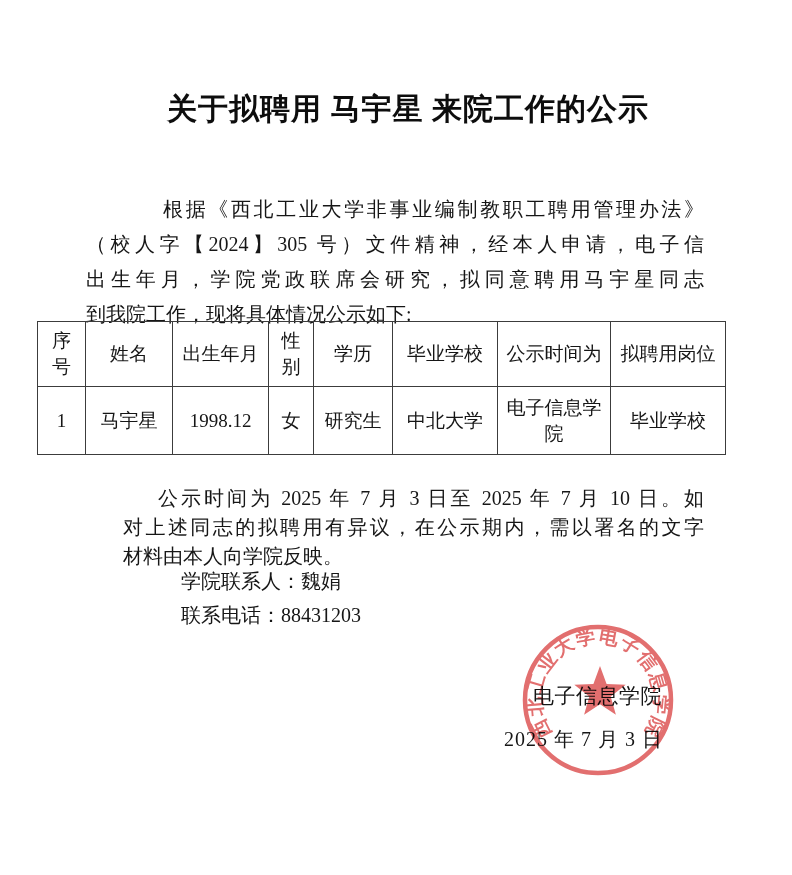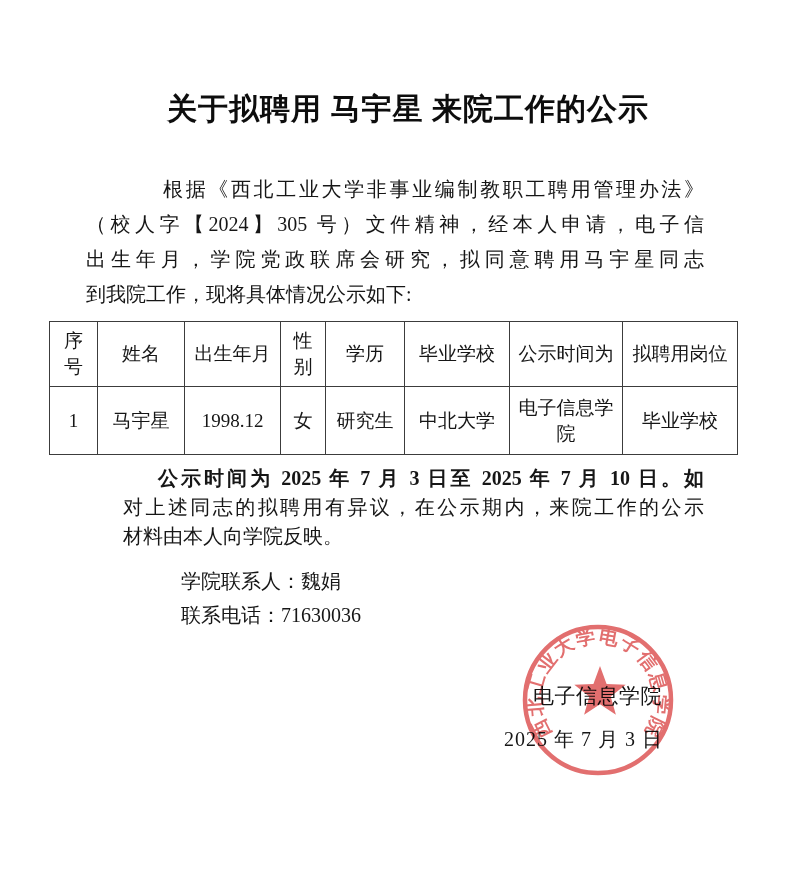--- a/index.html
+++ b/index.html
@@ -18,37 +18,37 @@
     left: 0;
     width: 100%;
     margin: 12px;
     text-align: center;
     font-size: 30px;
     font-weight: bold;
     letter-spacing: 1px;
     line-height: 42px;
     color: #0d0d0d;
   }
-  .para { position: absolute; font-size: 20px; }
+  .para { position: absolute; font-size: 20px; margin-top: 20px; }
   .para .line {
     text-align: justify;
     text-align-last: justify;
     text-justify: inter-character;
     white-space: nowrap;
   }
   .para .line.end { text-align: right; text-align-last: left; }
   .para1 { top: 172px; left: 86px; width: 618px; line-height: 35px; }
   .para1 .line.first { text-indent: 77px; }
   .para2 { top: 464px; left: 123px; width: 581px; line-height: 29px; }
-  .para2 .line.first { text-indent: 35px; font-weight: bold; }
+  .para2 .line.first { text-indent: 35px; }
 
   .notice-table {
     position: absolute;
     top: 321px;
-    left: 49px;
+    left: 37px;
     width: 688px;
     border-collapse: collapse;
     table-layout: fixed;
     font-size: 19px;
   }
   .notice-table td {
     border: 1.5px solid #3c3c3c;
     text-align: center;
     vertical-align: middle;
     padding: 0 6px;
@@ -123,27 +123,27 @@
         <td>研究生</td>
         <td>中北大学</td>
         <td>电子信息学院</td>
         <td>毕业学校</td>
       </tr>
     </tbody>
   </table>
 
   <div class="para para2">
     <div class="line first">公示时间为 2025 年 7 月 3 日至 2025 年 7 月 10 日。如</div>
-    <div class="line">对上述同志的拟聘用有异议，在公示期内，来院工作的公示</div>
+    <div class="line">对上述同志的拟聘用有异议，在公示期内，需以署名的文字</div>
     <div class="line end">材料由本人向学院反映。</div>
   </div>
 
   <div class="contact">
     <div>学院联系人：魏娟</div>
-    <div>联系电话：71630036</div>
+    <div>联系电话：88431203</div>
   </div>
 
   <div class="sig-unit">电子信息学院</div>
   <div class="sig-date">2025 年 7 月 3 日</div>
 
   <svg class="seal" viewBox="-86 -86 172 172" xmlns="http://www.w3.org/2000/svg">
     <circle cx="0" cy="0" r="73" fill="none" stroke-width="4.5" stroke="#dd5555"></circle>
     <polygon points="0,-27 6.6,-9.1 25.7,-8.3 10.7,3.5 15.9,21.8 0,11.2 -15.9,21.8 -10.7,3.5 -25.7,-8.3 -6.6,-9.1" transform="translate(2,-7)" fill="#dd5555"></polygon>
     <path id="seal-arc" d="M -36 44 A 57 57 0 1 1 36 44" fill="none"></path>
     <text fill="#dd5555">

